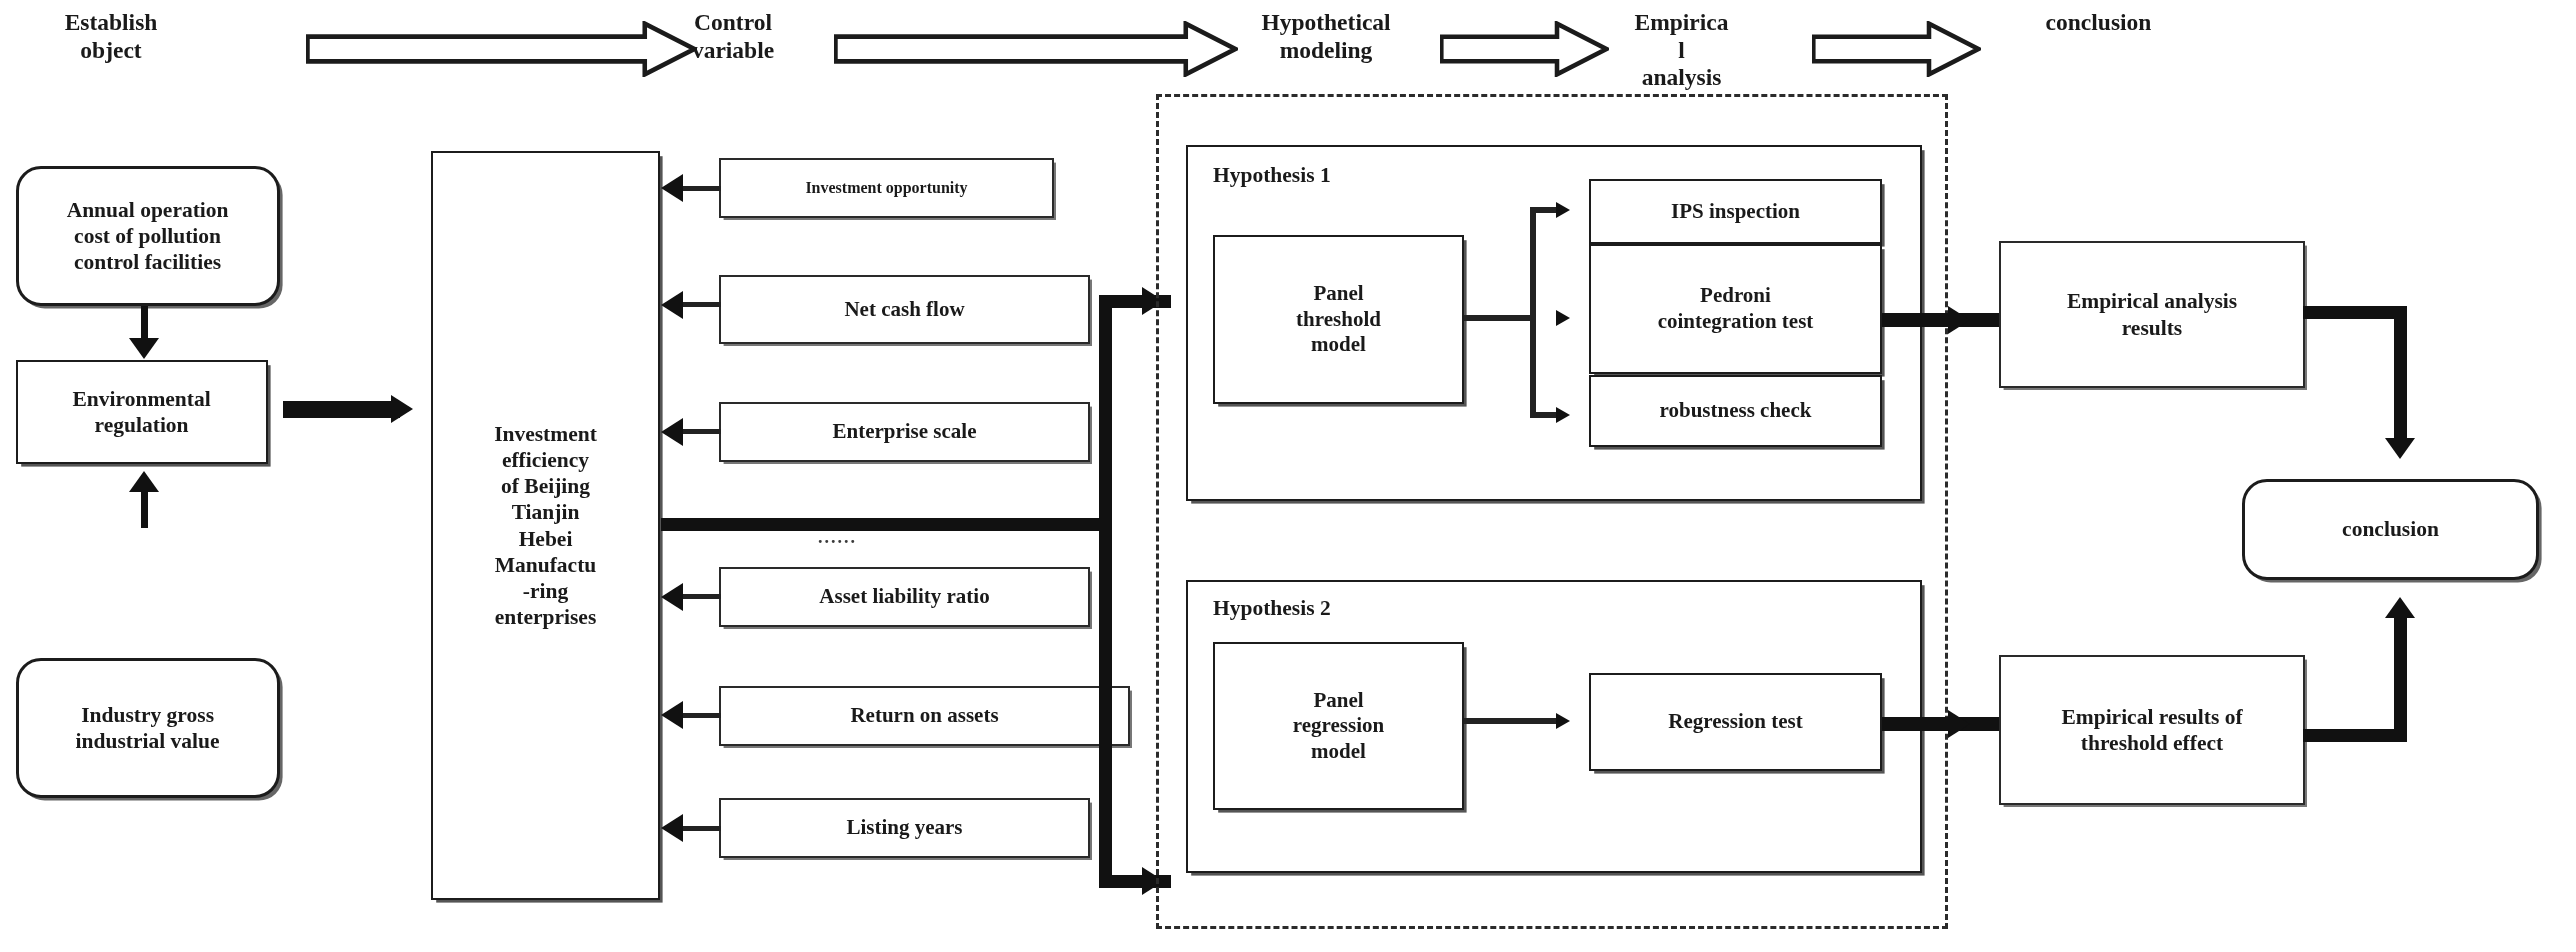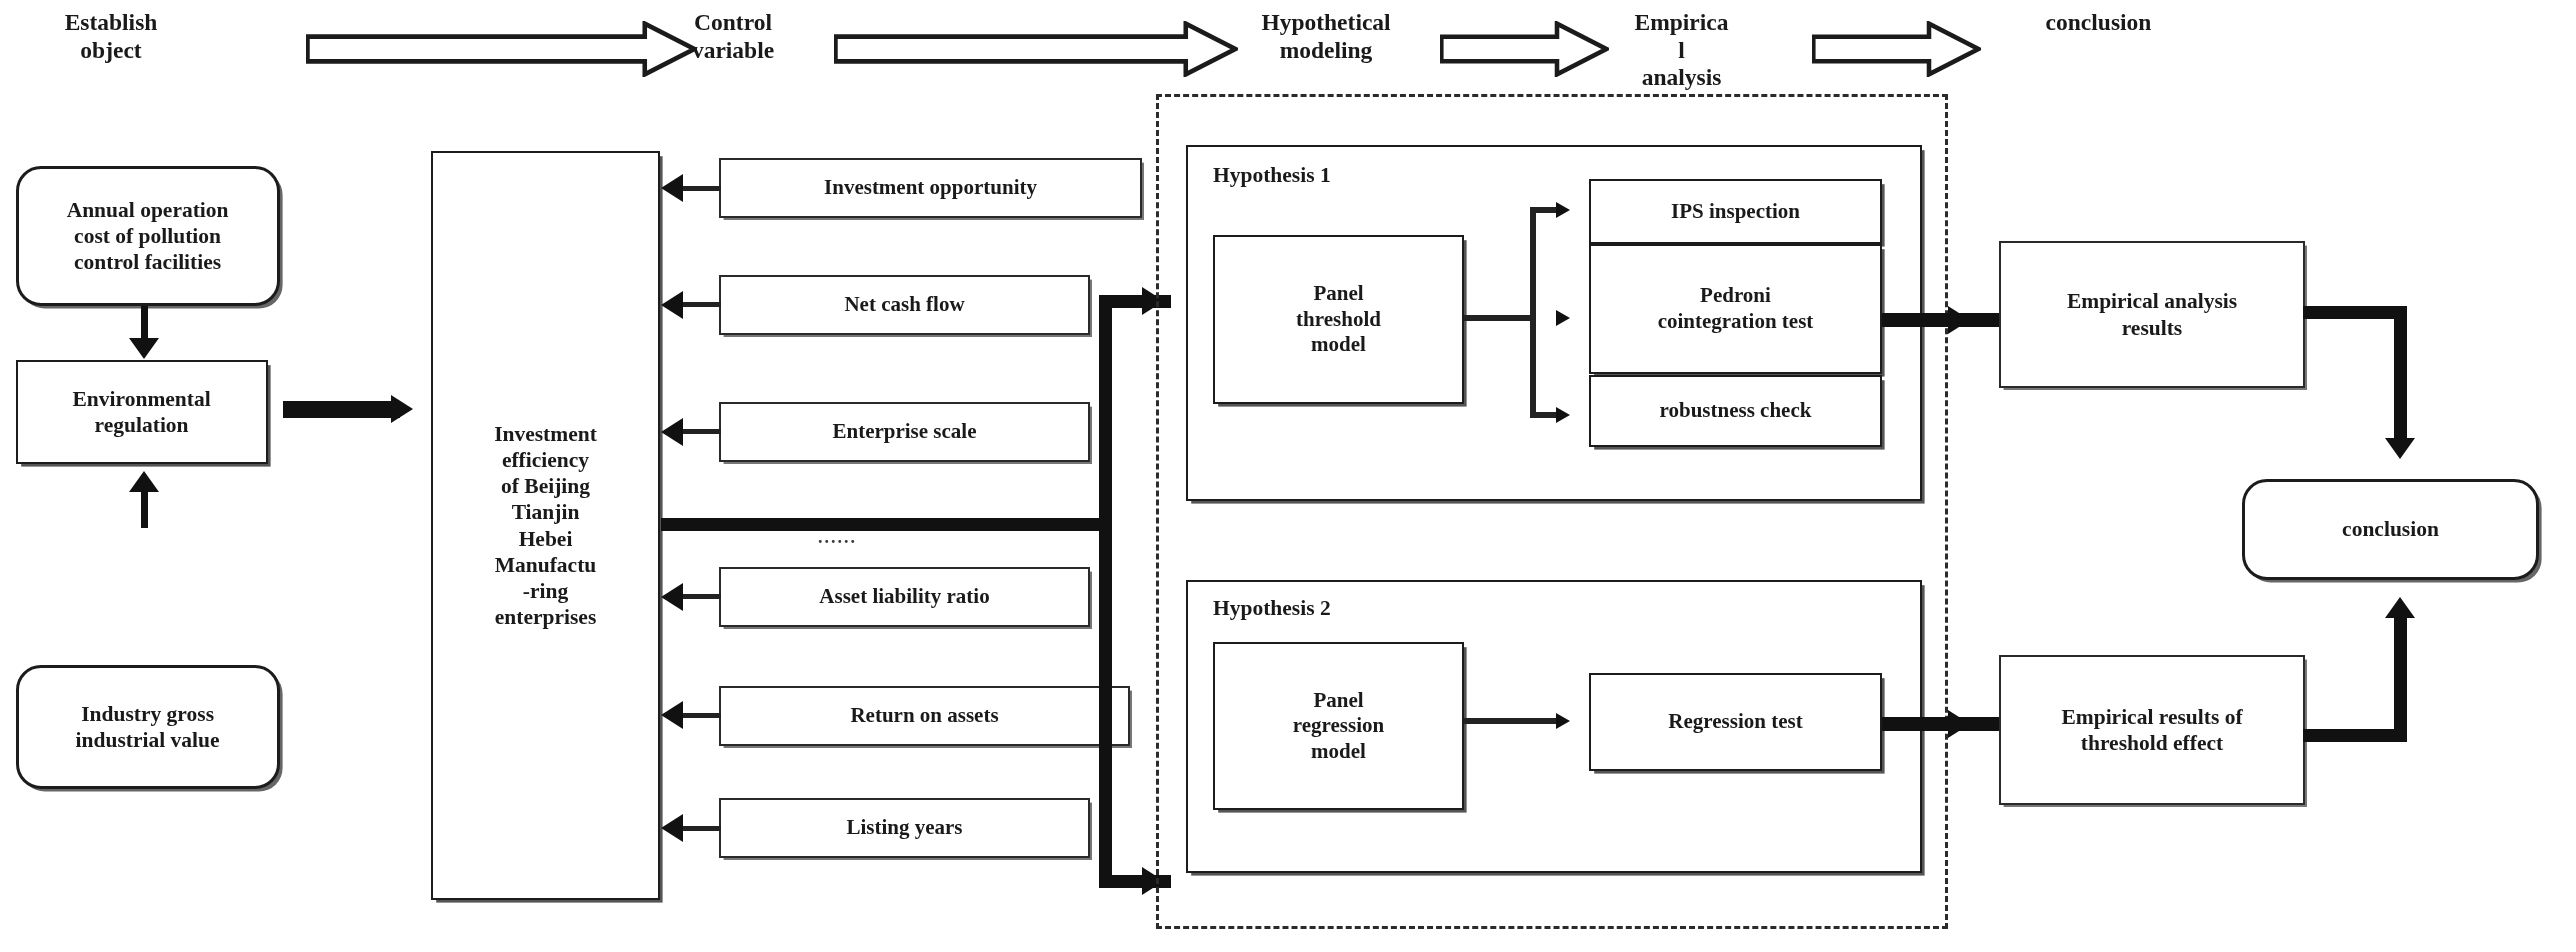--- a/index.html
+++ b/index.html
@@ -103,21 +103,21 @@
   <div class="box sq" style="left:15.6px;top:360px;width:252px;height:104px;font-size:21.5px;">
     <div>
       <div>Environmental</div>
       <div>regulation</div>
     </div>
   </div>
 
   <div class="ln" style="left:141px;top:492px;width:7.2px;height:36px;"></div>
   <div class="tri-u" style="left:129px;top:471px;"></div>
 
-  <div class="box rnd" style="left:15.6px;top:658px;width:264px;height:124px;font-size:21.5px;margin-top:7px;">
+  <div class="box rnd" style="left:15.6px;top:658px;width:264px;height:140px;font-size:21.5px;">
     <div>
       <div>Industry gross</div>
       <div>industrial value</div>
     </div>
   </div>
 
   <div class="ln" style="left:283px;top:401px;width:117px;height:17px;"></div>
   <div class="tri-r" style="left:391px;top:395px;"></div>
 
   <div class="box sq" style="left:431px;top:151px;width:229px;height:749px;font-size:21.5px;">
@@ -126,27 +126,27 @@
       <div>efficiency</div>
       <div>of Beijing</div>
       <div>Tianjin</div>
       <div>Hebei</div>
       <div>Manufactu</div>
       <div>-ring</div>
       <div>enterprises</div>
     </div>
   </div>
 
-  <div class="box thin" style="left:719px;top:158px;width:423px;height:60px;font-size:21px;">
+  <div class="box thin" style="left:719px;top:158px;width:335px;height:60px;font-size:16px;">
     <span>Investment opportunity</span>
   </div>
   <div class="ln-thin" style="left:675px;top:186px;width:46px;height:4.6px;"></div>
   <div class="tri-l" style="left:661px;top:174px;"></div>
 
-  <div class="box thin" style="left:719px;top:275px;width:371px;height:60px;font-size:21px;">
+  <div class="box thin" style="left:719px;top:275px;width:371px;height:69px;font-size:21px;">
     <span>Net cash flow</span>
   </div>
   <div class="ln-thin" style="left:675px;top:302px;width:46px;height:4.6px;"></div>
   <div class="tri-l" style="left:661px;top:291px;"></div>
 
   <div class="box thin" style="left:719px;top:402px;width:371px;height:60px;font-size:21px;">
     <span>Enterprise scale</span>
   </div>
   <div class="ln-thin" style="left:675px;top:429px;width:46px;height:4.6px;"></div>
   <div class="tri-l" style="left:661px;top:418px;"></div>

